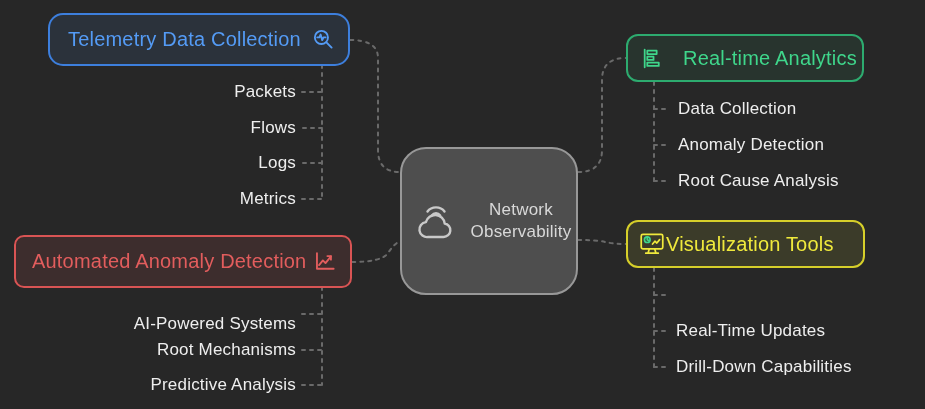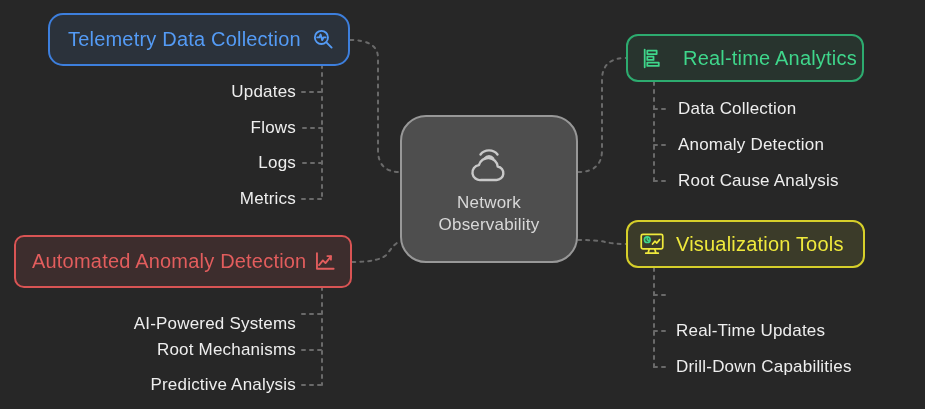--- a/index.html
+++ b/index.html
@@ -25,26 +25,26 @@
     justify-content:space-between;padding:0 12px 0 16px;
   }
   .node-analytics{
     left:626px;top:34px;width:238px;height:48px;border-radius:12px;
     border-color:#2dab6f;background:rgba(63,214,139,.08);color:#3fd68b;
     gap:18px;padding:0 12px;
   }
   .node-visualization{
     left:626px;top:220px;width:239px;height:48px;border-radius:12px;
     border-color:#d6cf2a;background:rgba(239,233,60,.10);color:#efe93c;
-    gap:10px;padding:0 10px;
+    gap:0;padding:0 10px;
   }
   .node-center{
-    left:400px;top:115px;width:178px;height:148px;border-radius:26px;
+    left:400px;top:147px;width:178px;height:148px;border-radius:26px;
     border-color:#989898;background:#4e4e4e;color:#d8d8d8;
-    flex-direction:column;justify-content:center;gap:6px;font-size:17px;
+    justify-content:center;gap:6px;font-size:17px;
   }
   .center-text{line-height:1.32;text-align:center;}
   .leaf{
     position:absolute;color:#eeeeee;font-size:17px;white-space:nowrap;
     transform:translateY(-50%);letter-spacing:.2px;text-align:center;
   }
   .leaf-right{text-align:right;}
 </style>
 </head>
 <body>
@@ -86,21 +86,21 @@
     <span>Telemetry Data Collection</span>
     <span class="icon">
       <svg width="25" height="25" viewBox="0 0 24 24" fill="none" stroke="#549bf5" stroke-width="1.8" stroke-linecap="round" stroke-linejoin="round">
         <circle cx="10" cy="10" r="6.3"></circle>
         <path d="M14.8 14.8 L19.8 19.8"></path>
         <path d="M6 10 h2 l1.2 -2.8 l1.6 5.4 l1.2 -2.6 h2"></path>
       </svg>
     </span>
   </div>
 
-  <div class="leaf leaf-right" style="right:629px;top:92px">Updates</div>
+  <div class="leaf leaf-right" style="right:629px;top:92px">Packets</div>
   <div class="leaf leaf-right" style="right:629px;top:128px">Flows</div>
   <div class="leaf leaf-right" style="right:629px;top:163px">Logs</div>
   <div class="leaf leaf-right" style="right:629px;top:199px">Metrics</div>
 
   <div class="node node-anomaly">
     <span>Automated Anomaly Detection</span>
     <span class="icon">
       <svg width="25" height="25" viewBox="0 0 24 24" fill="none" stroke="#e25d5d" stroke-width="1.8" stroke-linecap="round" stroke-linejoin="round">
         <path d="M3.8 4 V19 H19.8"></path>
         <path d="M5.8 15.4 L9.5 11 L12 13.5 L17.2 7"></path>

